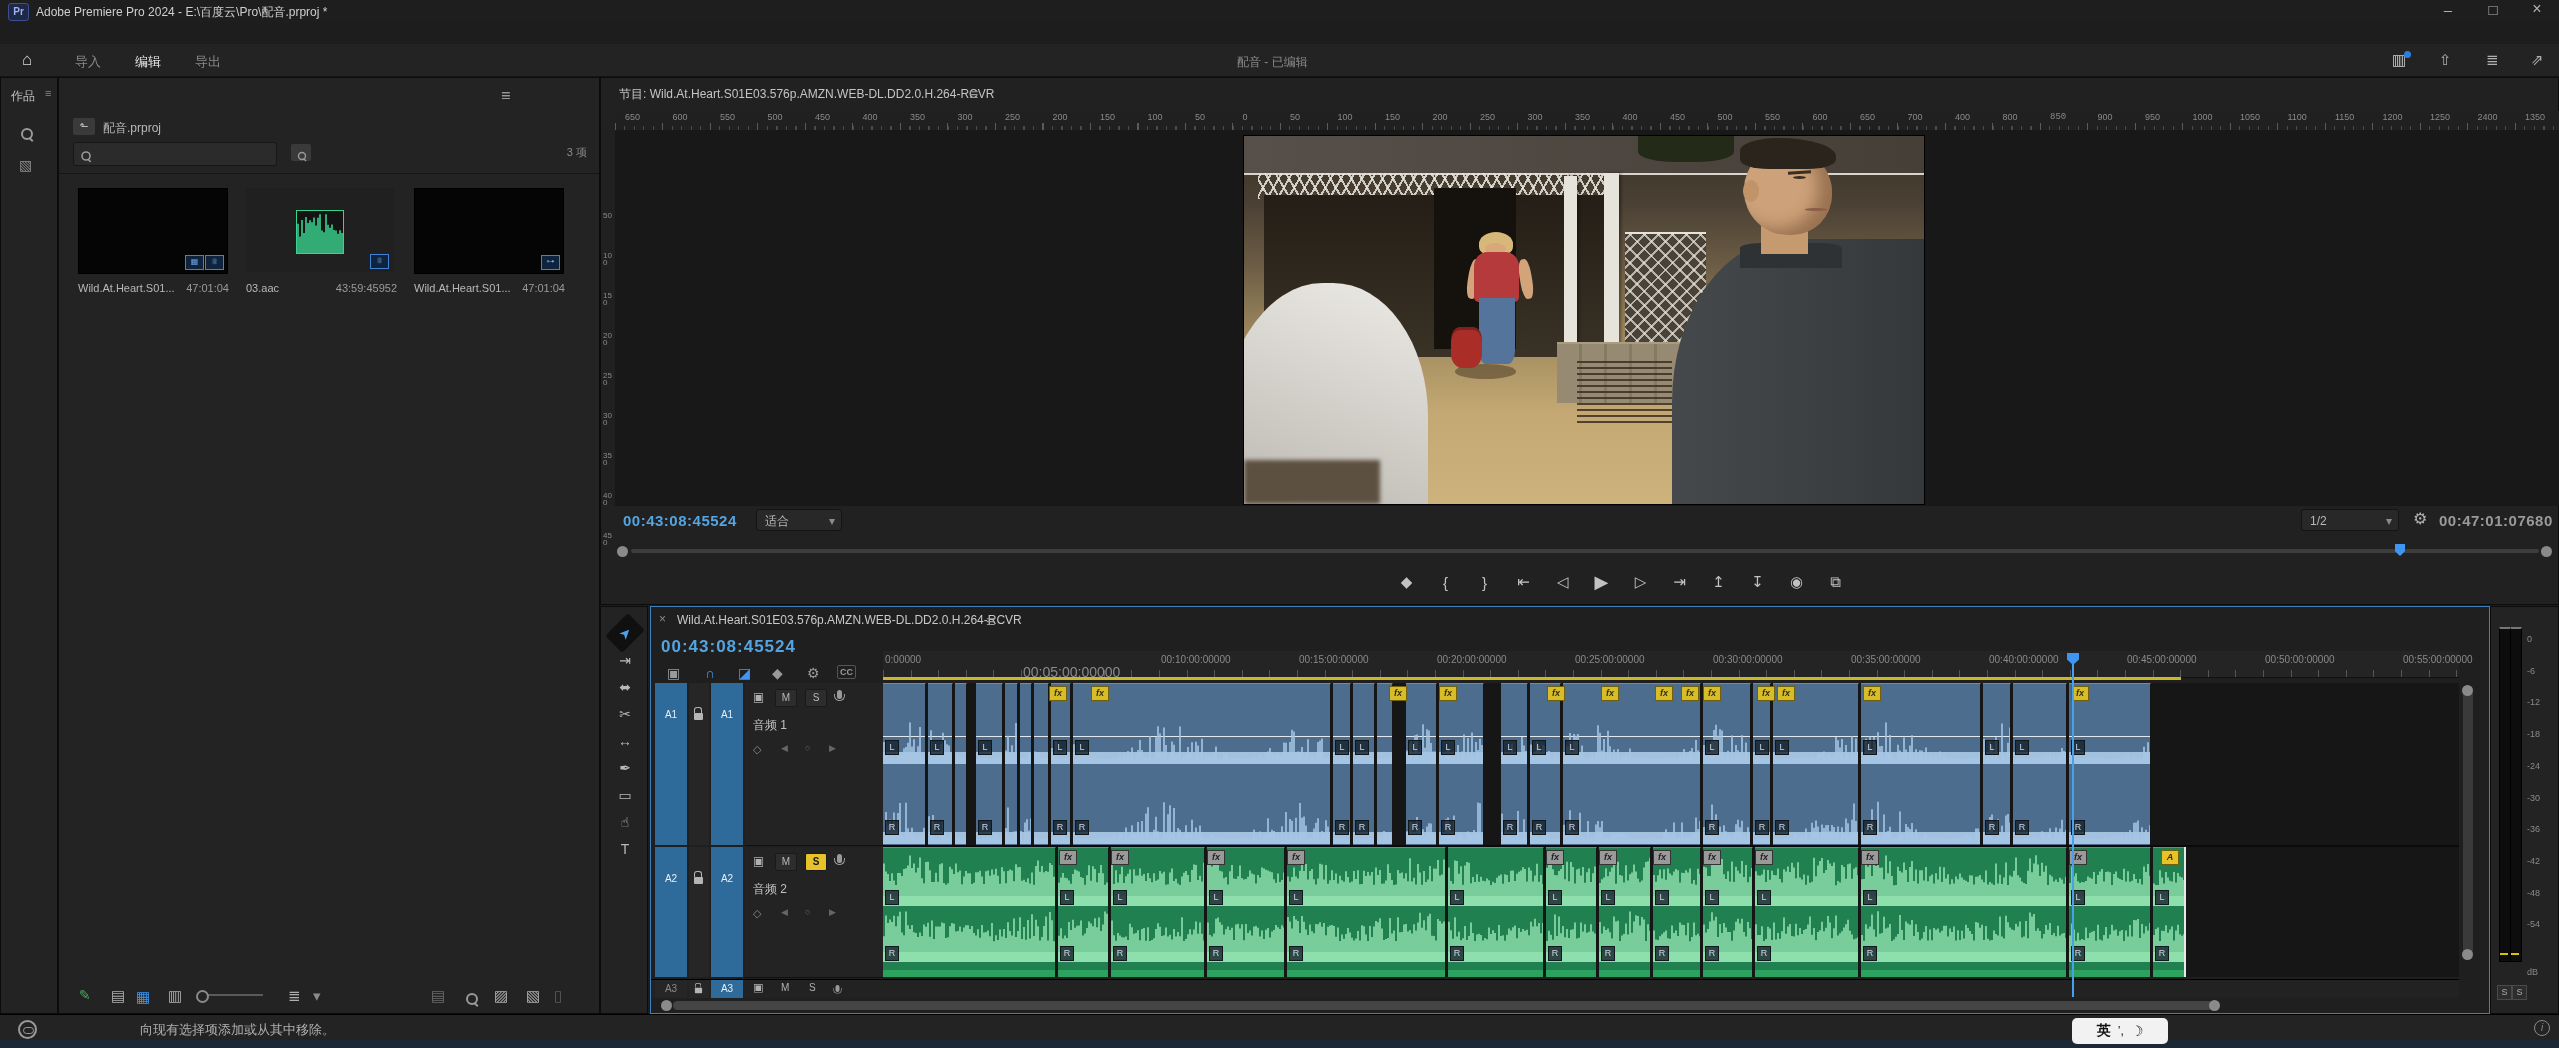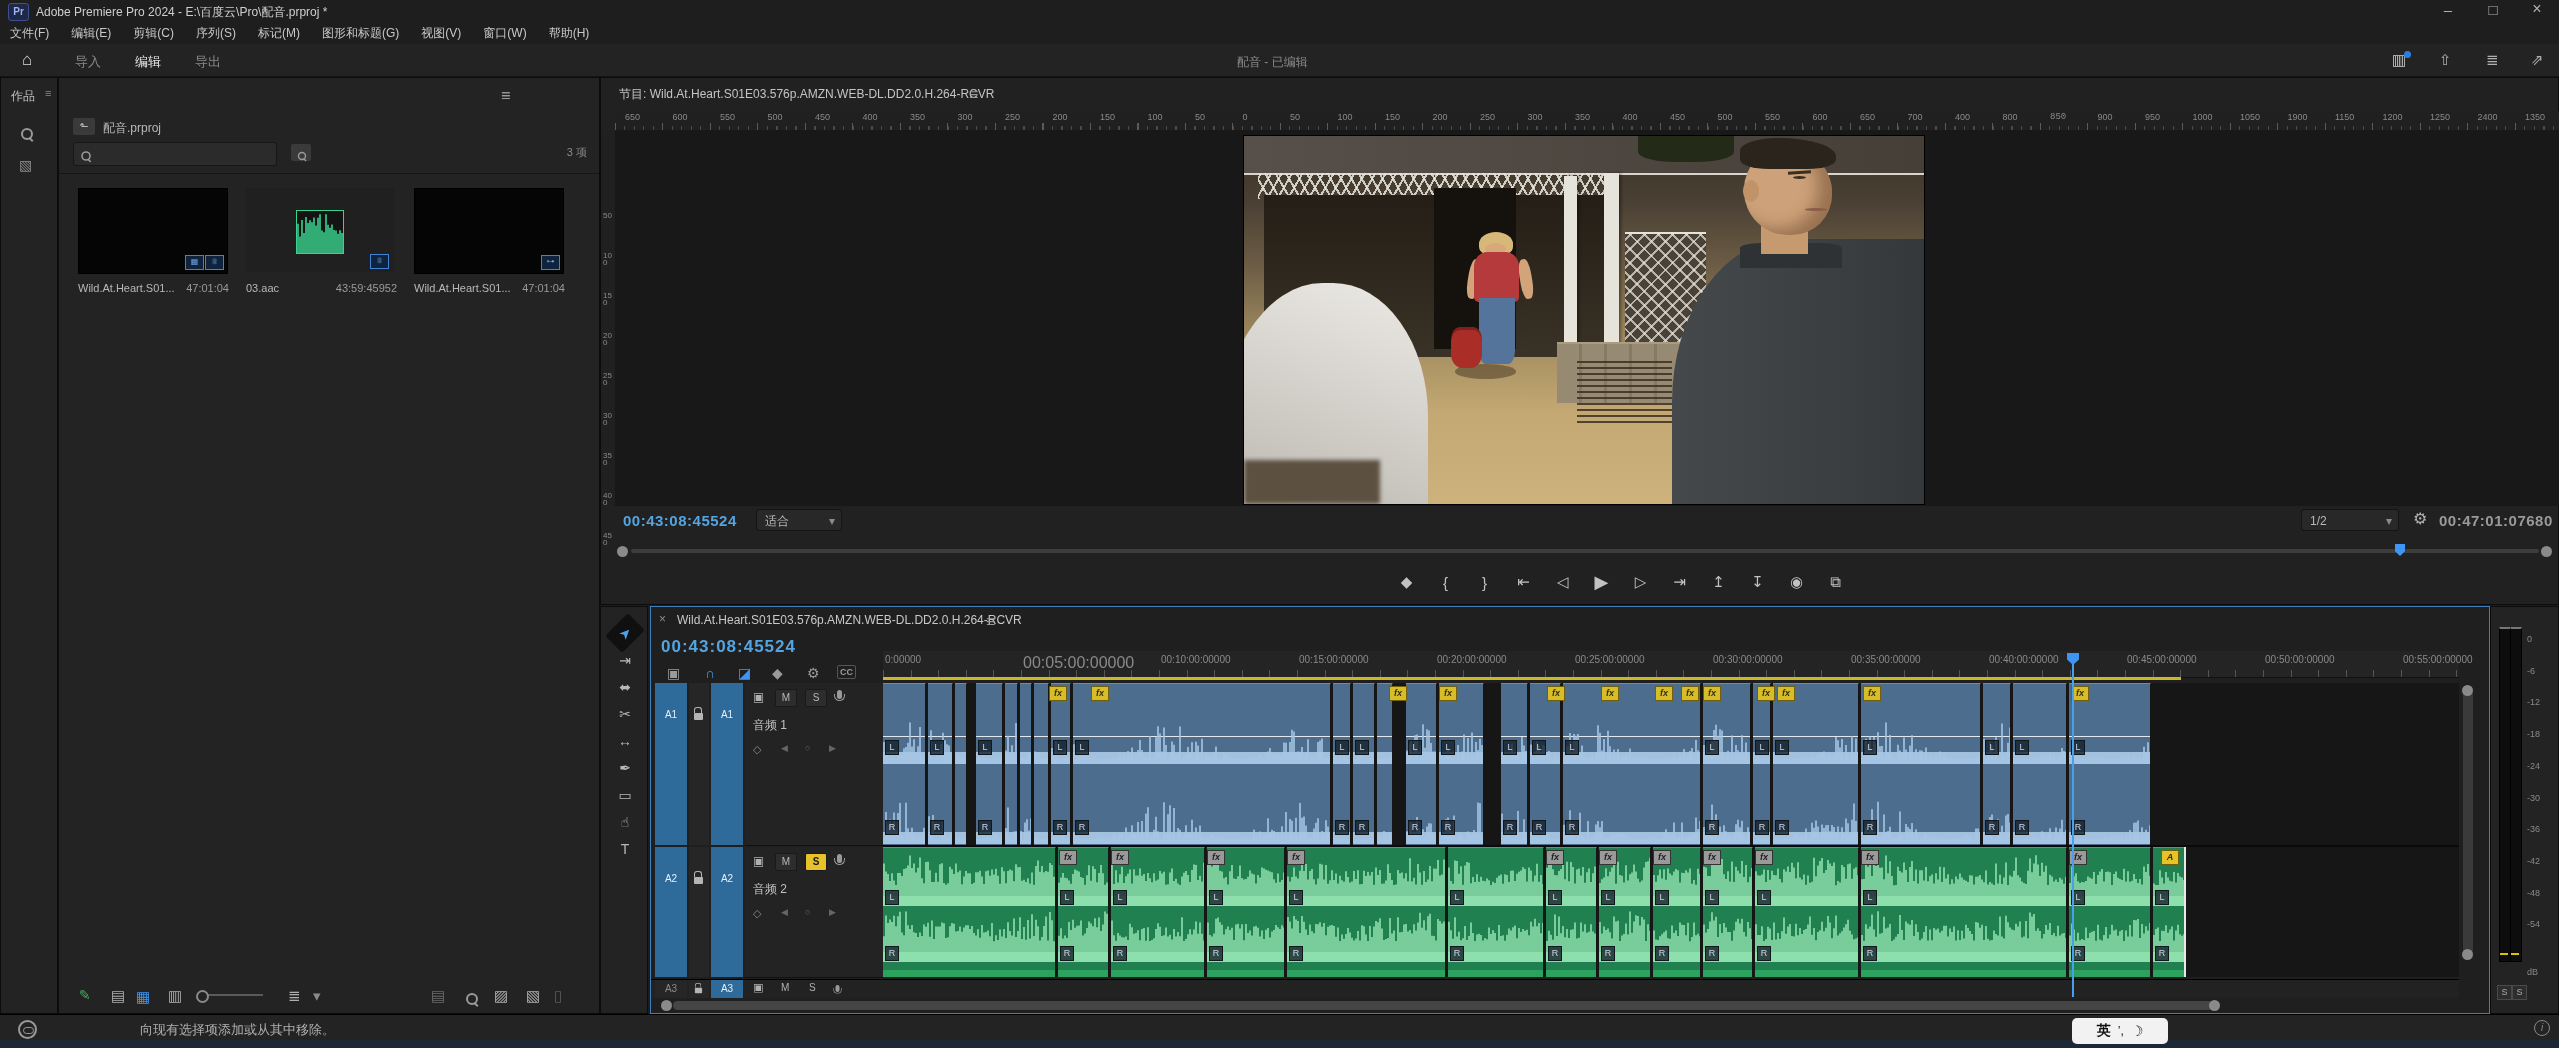--- a/index.html
+++ b/index.html
@@ -65,31 +65,20 @@
 <div id="app">
 
   <div class="abs" style="left:0;top:0;width:2559px;height:22px;background:#1e1e1e;">
     <span class="abs" style="left:8px;top:3px;width:19px;height:16px;background:#1f2847;border:1px solid #3c4f92;border-radius:3px;color:#9db4f2;font-size:10px;font-weight:bold;text-align:center;line-height:16px;">Pr</span>
     <span class="abs txt12" style="left:36px;top:4px;color:#cfcfcf;">Adobe Premiere Pro 2024 - E:\百度云\Pro\配音.prproj *</span>
     <span class="abs icnbtn" style="left:2433px;top:2px;width:30px;text-align:center;">–</span>
     <span class="abs icnbtn" style="left:2478px;top:2px;width:30px;text-align:center;">□</span>
     <span class="abs icnbtn" style="left:2522px;top:1px;width:30px;text-align:center;font-size:16px;">×</span>
   </div>
 
-  <div class="abs" style="left:0;top:22px;width:2559px;height:22px;background:#1e1e1e;display:flex;align-items:center;padding-left:10px;box-sizing:border-box;" id="menubar">
-      <span class="txt12" style="margin-right: 22px; color: rgb(200, 200, 200);">文件(F)</span>
-      <span class="txt12" style="margin-right: 22px; color: rgb(200, 200, 200);">编辑(E)</span>
-      <span class="txt12" style="margin-right: 22px; color: rgb(200, 200, 200);">剪辑(C)</span>
-      <span class="txt12" style="margin-right: 22px; color: rgb(200, 200, 200);">序列(S)</span>
-      <span class="txt12" style="margin-right: 22px; color: rgb(200, 200, 200);">标记(M)</span>
-      <span class="txt12" style="margin-right: 22px; color: rgb(200, 200, 200);">图形和标题(G)</span>
-      <span class="txt12" style="margin-right: 22px; color: rgb(200, 200, 200);">视图(V)</span>
-      <span class="txt12" style="margin-right: 22px; color: rgb(200, 200, 200);">窗口(W)</span>
-      <span class="txt12" style="margin-right: 22px; color: rgb(200, 200, 200);">帮助(H)</span>
-    </div>
 
   <div class="abs" style="left:0;top:44px;width:2559px;height:33px;background:#232323;border-bottom:1px solid #141414;box-sizing:border-box;">
     <span class="abs" style="left:22px;top:6px;font-size:17px;color:#d8d8d8;">⌂</span>
     <div class="abs" id="ws-tabs" style="left:75px;top:9px;display:flex;">
         <span class="wstab">导入</span>
         <span class="wstab active">编辑</span>
         <span class="wstab">导出</span>
       </div>
     <span class="abs dim txt12" style="left:1237px;top:10px;">配音 - 已编辑</span>
     <span class="abs icnbtn" style="left:2392px;top:8px;">▥</span>
@@ -203,21 +192,21 @@
         <span class="rlabel" style="left: 1197.5px; top: 1px;">600</span>
         <span class="rlabel" style="left: 1245px; top: 1px;">650</span>
         <span class="rlabel" style="left: 1292.5px; top: 1px;">700</span>
         <span class="rlabel" style="left: 1340px; top: 1px;">400</span>
         <span class="rlabel" style="left: 1387.5px; top: 1px;">800</span>
         <span class="rlabel" style="left: 1435px; top: 1px; font-family: Liberation Mono, monospace;">850</span>
         <span class="rlabel" style="left: 1482.5px; top: 1px;">900</span>
         <span class="rlabel" style="left: 1530px; top: 1px;">950</span>
         <span class="rlabel" style="left: 1577.5px; top: 1px;">1000</span>
         <span class="rlabel" style="left: 1625px; top: 1px;">1050</span>
-        <span class="rlabel" style="left: 1672.5px; top: 1px;">1900</span>
+        <span class="rlabel" style="left: 1672.5px; top: 1px;">1100</span>
         <span class="rlabel" style="left: 1720px; top: 1px;">1150</span>
         <span class="rlabel" style="left: 1767.5px; top: 1px;">1200</span>
         <span class="rlabel" style="left: 1815px; top: 1px;">1250</span>
         <span class="rlabel" style="left: 1862.5px; top: 1px;">2400</span>
         <span class="rlabel" style="left: 1910px; top: 1px;">1350</span>
       </div>
     <div class="abs ruler" id="vruler" style="left:0;top:52px;width:14px;height:376px;border-right:1px solid #0e0e0e;">
         <span class="rlabel" style="left: 2px; top: 82px; width: 10px; line-height: 7px; font-size: 8px; word-break: break-all;">50</span>
         <span class="rlabel" style="left: 2px; top: 122px; width: 10px; line-height: 7px; font-size: 8px; word-break: break-all;">100</span>
         <span class="rlabel" style="left: 2px; top: 162px; width: 10px; line-height: 7px; font-size: 8px; word-break: break-all;">150</span>
@@ -315,21 +304,21 @@
         <span style="position: absolute; left: 54px; top: 0px; font-size: 14px; color: rgb(63, 150, 242); font-weight: normal; border: none; padding: 0px; border-radius: 2px;">∩</span>
         <span style="position: absolute; left: 87px; top: 0px; font-size: 14px; color: rgb(63, 150, 242); font-weight: normal; border: none; padding: 0px; border-radius: 2px;">◪</span>
         <span style="position: absolute; left: 121px; top: 0px; font-size: 14px; color: rgb(154, 154, 154); font-weight: normal; border: none; padding: 0px; border-radius: 2px;">◆</span>
         <span style="position: absolute; left: 156px; top: 0px; font-size: 14px; color: rgb(154, 154, 154); font-weight: normal; border: none; padding: 0px; border-radius: 2px;">⚙</span>
         <span style="position: absolute; left: 186px; top: 0px; font-size: 9px; color: rgb(154, 154, 154); font-weight: bold; border: 1px solid rgb(85, 85, 85); padding: 1px 2px; border-radius: 2px;">CC</span>
       </div>
 
     <div class="abs ruler" id="tl-ruler" style="left:232px;top:44px;width:1576px;height:26px;background:#242424;border-bottom:1px solid #111;">
       <div class="ticks" style="background:repeating-linear-gradient(90deg,#555 0 1px,transparent 1px 27.6px);"></div>
     <span class="rlabel" style="left: 2px; top: 3px; font-size: 10px;">0:00000</span>
-        <span class="rlabel" style="left: 140px; top: 3px; font-size: 16px;">00:05:00:00000</span>
+        <span class="rlabel" style="left: 140px; top: 13px; font-size: 14px;">00:05:00:00000</span>
         <span class="rlabel" style="left: 278px; top: 3px; font-size: 10px;">00:10:00:00000</span>
         <span class="rlabel" style="left: 416px; top: 3px; font-size: 10px;">00:15:00:00000</span>
         <span class="rlabel" style="left: 554px; top: 3px; font-size: 10px;">00:20:00:00000</span>
         <span class="rlabel" style="left: 692px; top: 3px; font-size: 10px;">00:25:00:00000</span>
         <span class="rlabel" style="left: 830px; top: 3px; font-size: 10px;">00:30:00:00000</span>
         <span class="rlabel" style="left: 968px; top: 3px; font-size: 10px; text-align: center;">00:35:00:00000</span>
         <span class="rlabel" style="left: 1106px; top: 3px; font-size: 10px;">00:40:00:00000</span>
         <span class="rlabel" style="left: 1244px; top: 3px; font-size: 10px;">00:45:00:00000</span>
         <span class="rlabel" style="left: 1382px; top: 3px; font-size: 10px;">00:50:00:00000</span>
         <span class="rlabel" style="left: 1520px; top: 3px; font-size: 10px;">00:55:00:00000</span>

